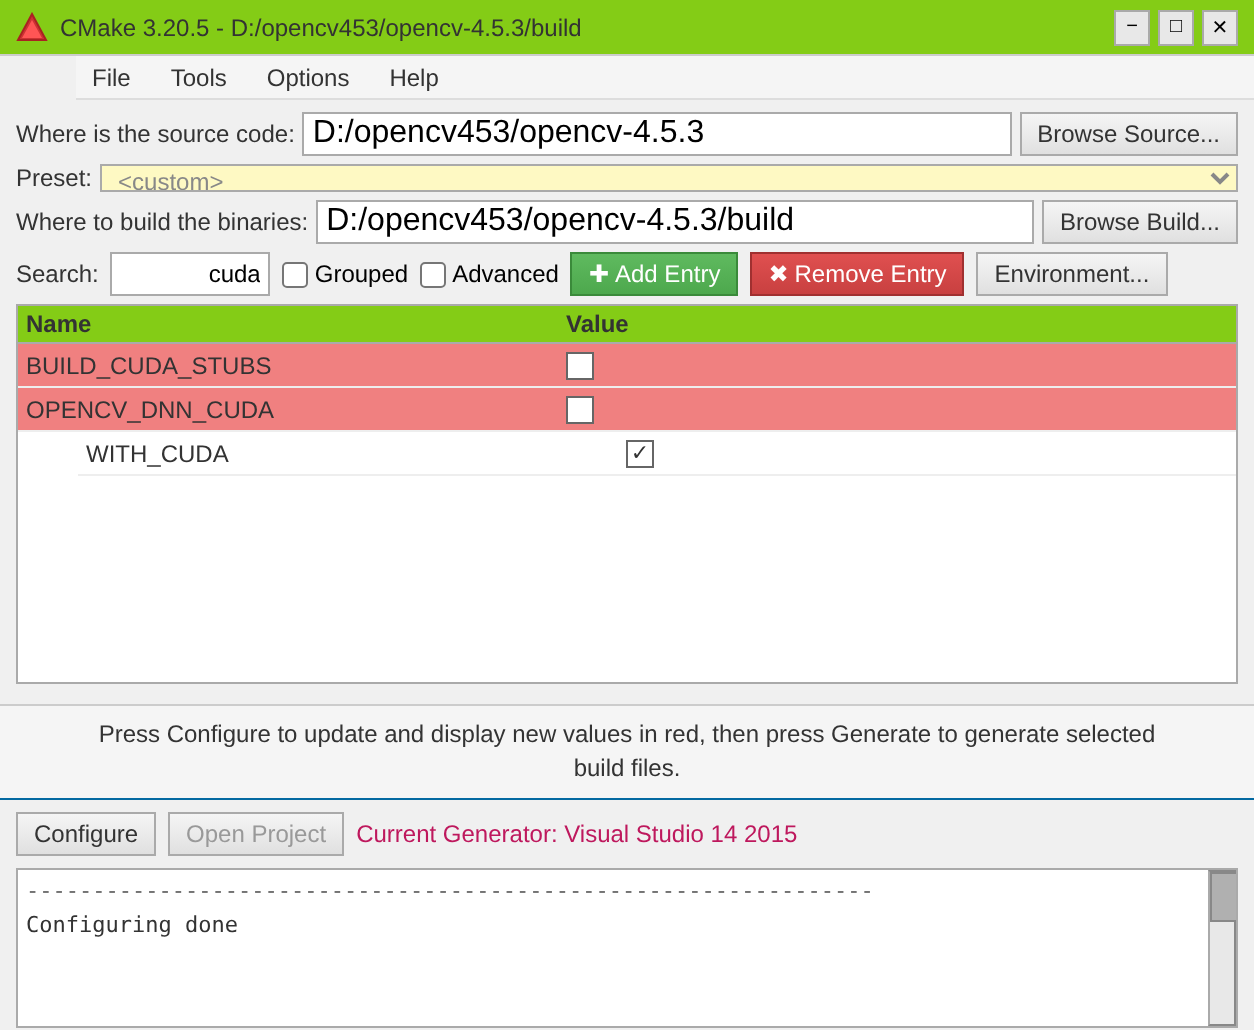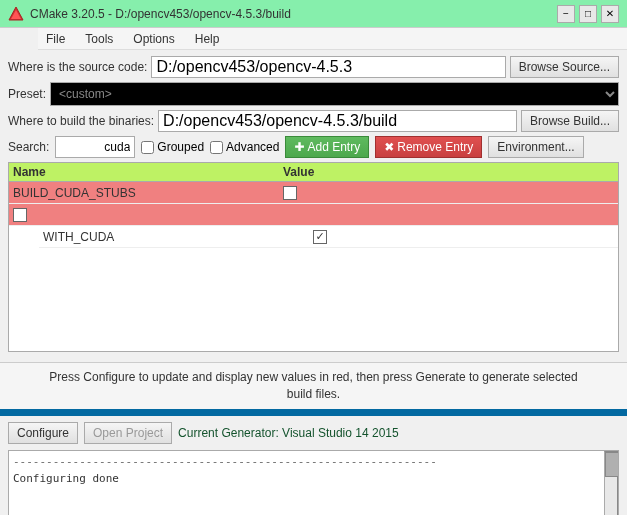--- a/index.html
+++ b/index.html
@@ -5,21 +5,21 @@
     * { box-sizing: border-box; margin: 0; padding: 0; }
     body {
       font-family: 'Segoe UI', Arial, sans-serif;
       font-size: 12px;
       background: #f0f0f0;
       width: 627px;
       height: 515px;
       overflow: hidden;
     }
     .title-bar {
-      background: #86efac;
+      background: #84cc16;
       border-bottom: 1px solid #ccc;
       display: flex;
       align-items: center;
       padding: 4px 8px;
       height: 28px;
       gap: 6px;
     }
     .title-bar-logo {
       width: 16px;
       height: 16px;
@@ -78,23 +78,23 @@
     .form-input {
       flex: 1;
       height: 22px;
       border: 1px solid #aaa;
       padding: 2px 4px;
       font-size: 16px;
       background: #fff;
     }
     .form-select {
       flex: 1;
-      height: 24px;
-      border: 1px solid #aaa;
-      background: #000000;
+      height: 14px;
+      border: 1px solid #aaa;
+      background: #fef9c3;
       color: #888;
       font-size: 12px;
       padding: 0 4px;
     }
     .btn {
       height: 22px;
       border: 1px solid #aaa;
       background: linear-gradient(to bottom, #f5f5f5, #e0e0e0);
       font-size: 12px;
       padding: 0 8px;
@@ -139,21 +139,21 @@
     }
     .checkbox-label input { cursor: pointer; }
     .table-container {
       border: 1px solid #aaa;
       background: #fff;
       height: 190px;
       overflow-y: auto;
     }
     .table-header {
       display: flex;
-      background: #bef264;
+      background: #84cc16;
       border-bottom: 1px solid #aaa;
       padding: 2px 4px;
     }
     .table-header-cell {
       font-size: 12px;
       font-weight: bold;
       color: #333;
     }
     .table-header-cell.name { width: 270px; }
     .table-header-cell.value { flex: 1; }
@@ -183,38 +183,38 @@
       border: 1px solid #666;
       background: #fff;
       display: inline-flex;
       align-items: center;
       justify-content: center;
       font-size: 11px;
     }
     .info-bar {
       background: #f5f5f5;
       border-top: 1px solid #ccc;
-      border-bottom: 7px solid #0369a1;
+      border-bottom: 1px solid #0369a1;
       padding: 6px 8px;
       font-size: 12px;
       color: #333;
       text-align: center;
       margin-top: 4px;
       line-height: 1.4;
     }
     .action-row {
       display: flex;
       align-items: center;
       padding: 6px 8px;
       gap: 6px;
       background: #f0f0f0;
     }
     .generator-text {
       font-size: 12px;
-      color: #14532d;
+      color: #be185d;
     }
     .output-area {
       background: #fff;
       border: 1px solid #aaa;
       margin: 0 8px;
       height: 80px;
       overflow-y: scroll;
       font-family: monospace;
       font-size: 11px;
       padding: 4px;
@@ -309,20 +309,21 @@
     </div>
 
     <div class="table-row highlighted">
       <div class="table-cell name">BUILD_CUDA_STUBS</div>
       <div class="table-cell value">
         <div class="table-checkbox"></div>
       </div>
     </div>
 
     <div class="table-row highlighted">
+      <div class="table-cell name">OPENCV_DNN_CUDA</div>
       <div class="table-cell value">
         <div class="table-checkbox"></div>
       </div>
     </div>
 
     <div class="table-row normal">
       <div class="table-cell name">WITH_CUDA</div>
       <div class="table-cell value">
         <div class="table-checkbox">✓</div>
       </div>

